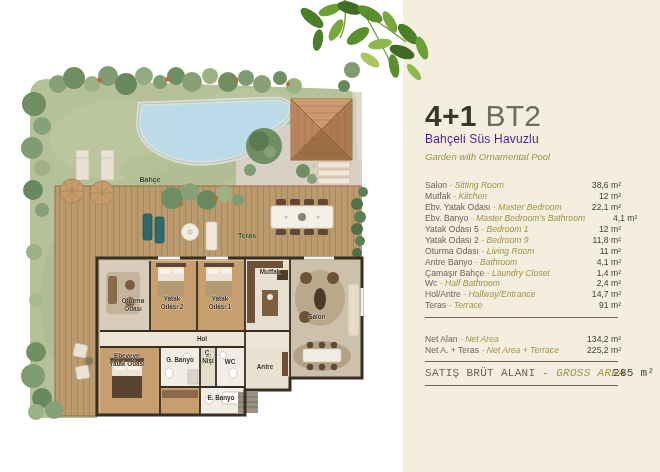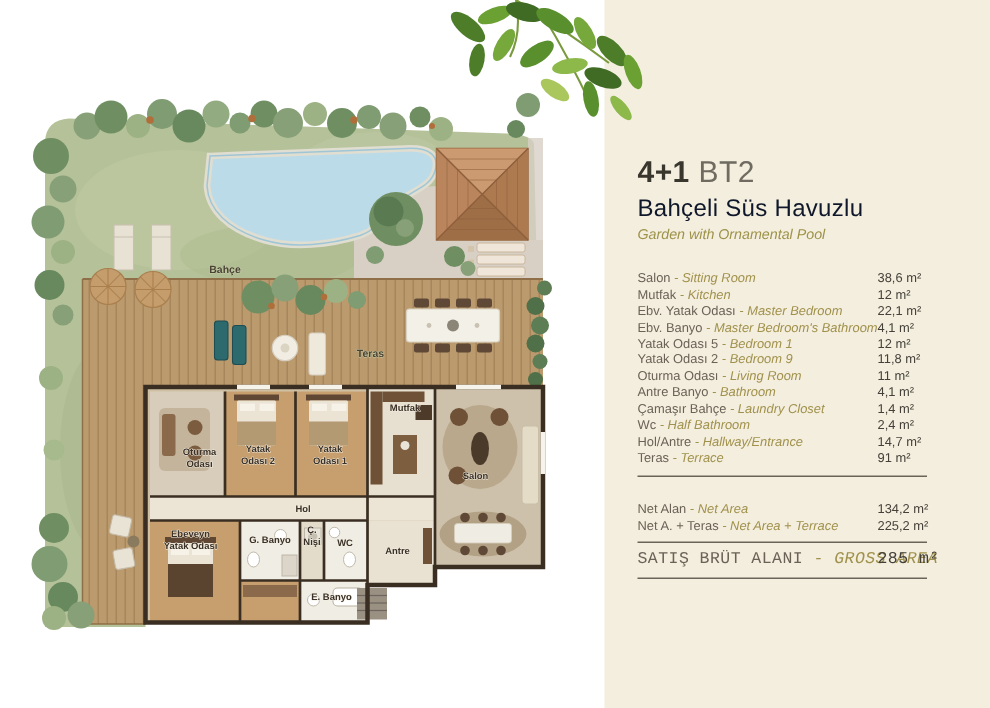--- a/index.html
+++ b/index.html
@@ -1,25 +1,25 @@
 <!DOCTYPE html>
 <html><head>
 <meta charset="utf-8">
 <style>
   html,body{margin:0;padding:0;}
   body{width:660px;height:472px;font-family:"Liberation Sans",sans-serif;}
   .page{position:relative;width:660px;height:472px;background:#ffffff;overflow:hidden;}
   .panel{position:absolute;left:403px;top:0;width:257px;height:472px;background:#f4eede;}
   .panel-inner{padding:102px 0 0 22px;width:196px;}
-  .title{font-size:20px;line-height:27px;color:#6f6b60;letter-spacing:.3px;}
+  .title{font-size:30px;line-height:27px;color:#6f6b60;letter-spacing:.3px;}
   .t-bold{font-weight:bold;color:#39362e;}
-  .subtitle{font-size:16px;line-height:21px;color:#0f172a;letter-spacing:.2px;}
+  .subtitle{font-size:12px;line-height:21px;color:#4c1d95;letter-spacing:.2px;}
   .subtitle-en{font-style:italic;font-size:9.5px;line-height:13px;color:#9d9249;}
   .rows{margin-top:17px;}
-  .row{display:flex;align-items:flex-start;height:10.9px;font-size:8.6px;}
+  .row{display:flex;align-items:center;height:10.9px;font-size:8.6px;gap:28px;}
   .gross .row{height:12px;font-size:11px;letter-spacing:.3px;font-family:Liberation Mono, monospace;}
   .nm{width:160px;color:#6b6257;white-space:nowrap;}
   .en{color:#a0914c;font-style:italic;}
   .val{color:#45413a;white-space:nowrap;}
   .divider{border-top:1px solid #6a6458;width:193px;margin:6px 0 5px 0;}
   svg text{font-family:"Liberation Sans",sans-serif;}
   .plan-label{font-size:6.3px;font-weight:bold;fill:#3a3027;stroke:#f3efe2;stroke-width:.55px;paint-order:stroke;text-anchor:middle;}
   .garden-label{font-size:7px;font-weight:bold;fill:#4a4335;stroke:#c9d1ab;stroke-width:.5px;paint-order:stroke;text-anchor:middle;}
 </style>
 </head>

